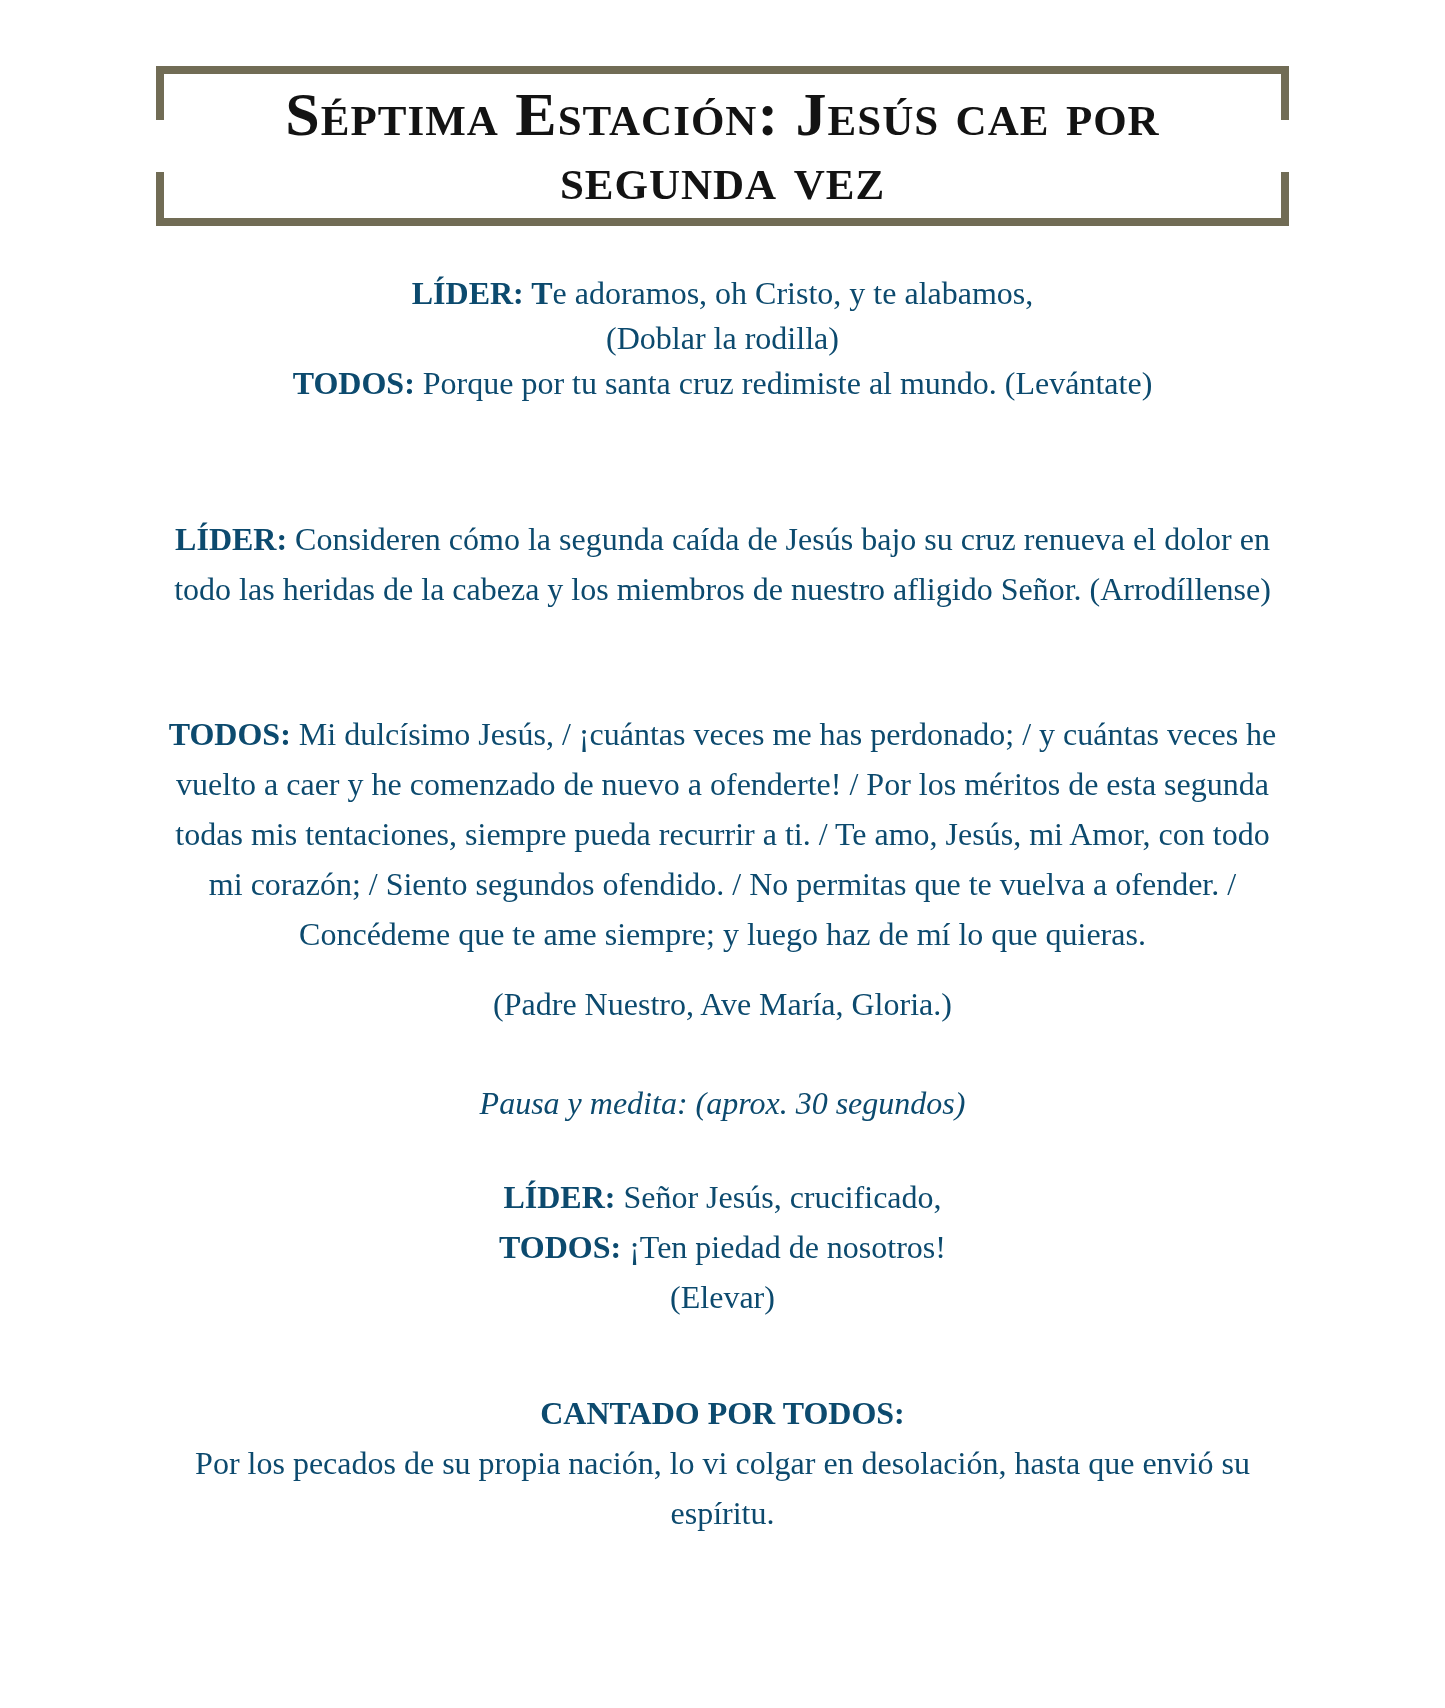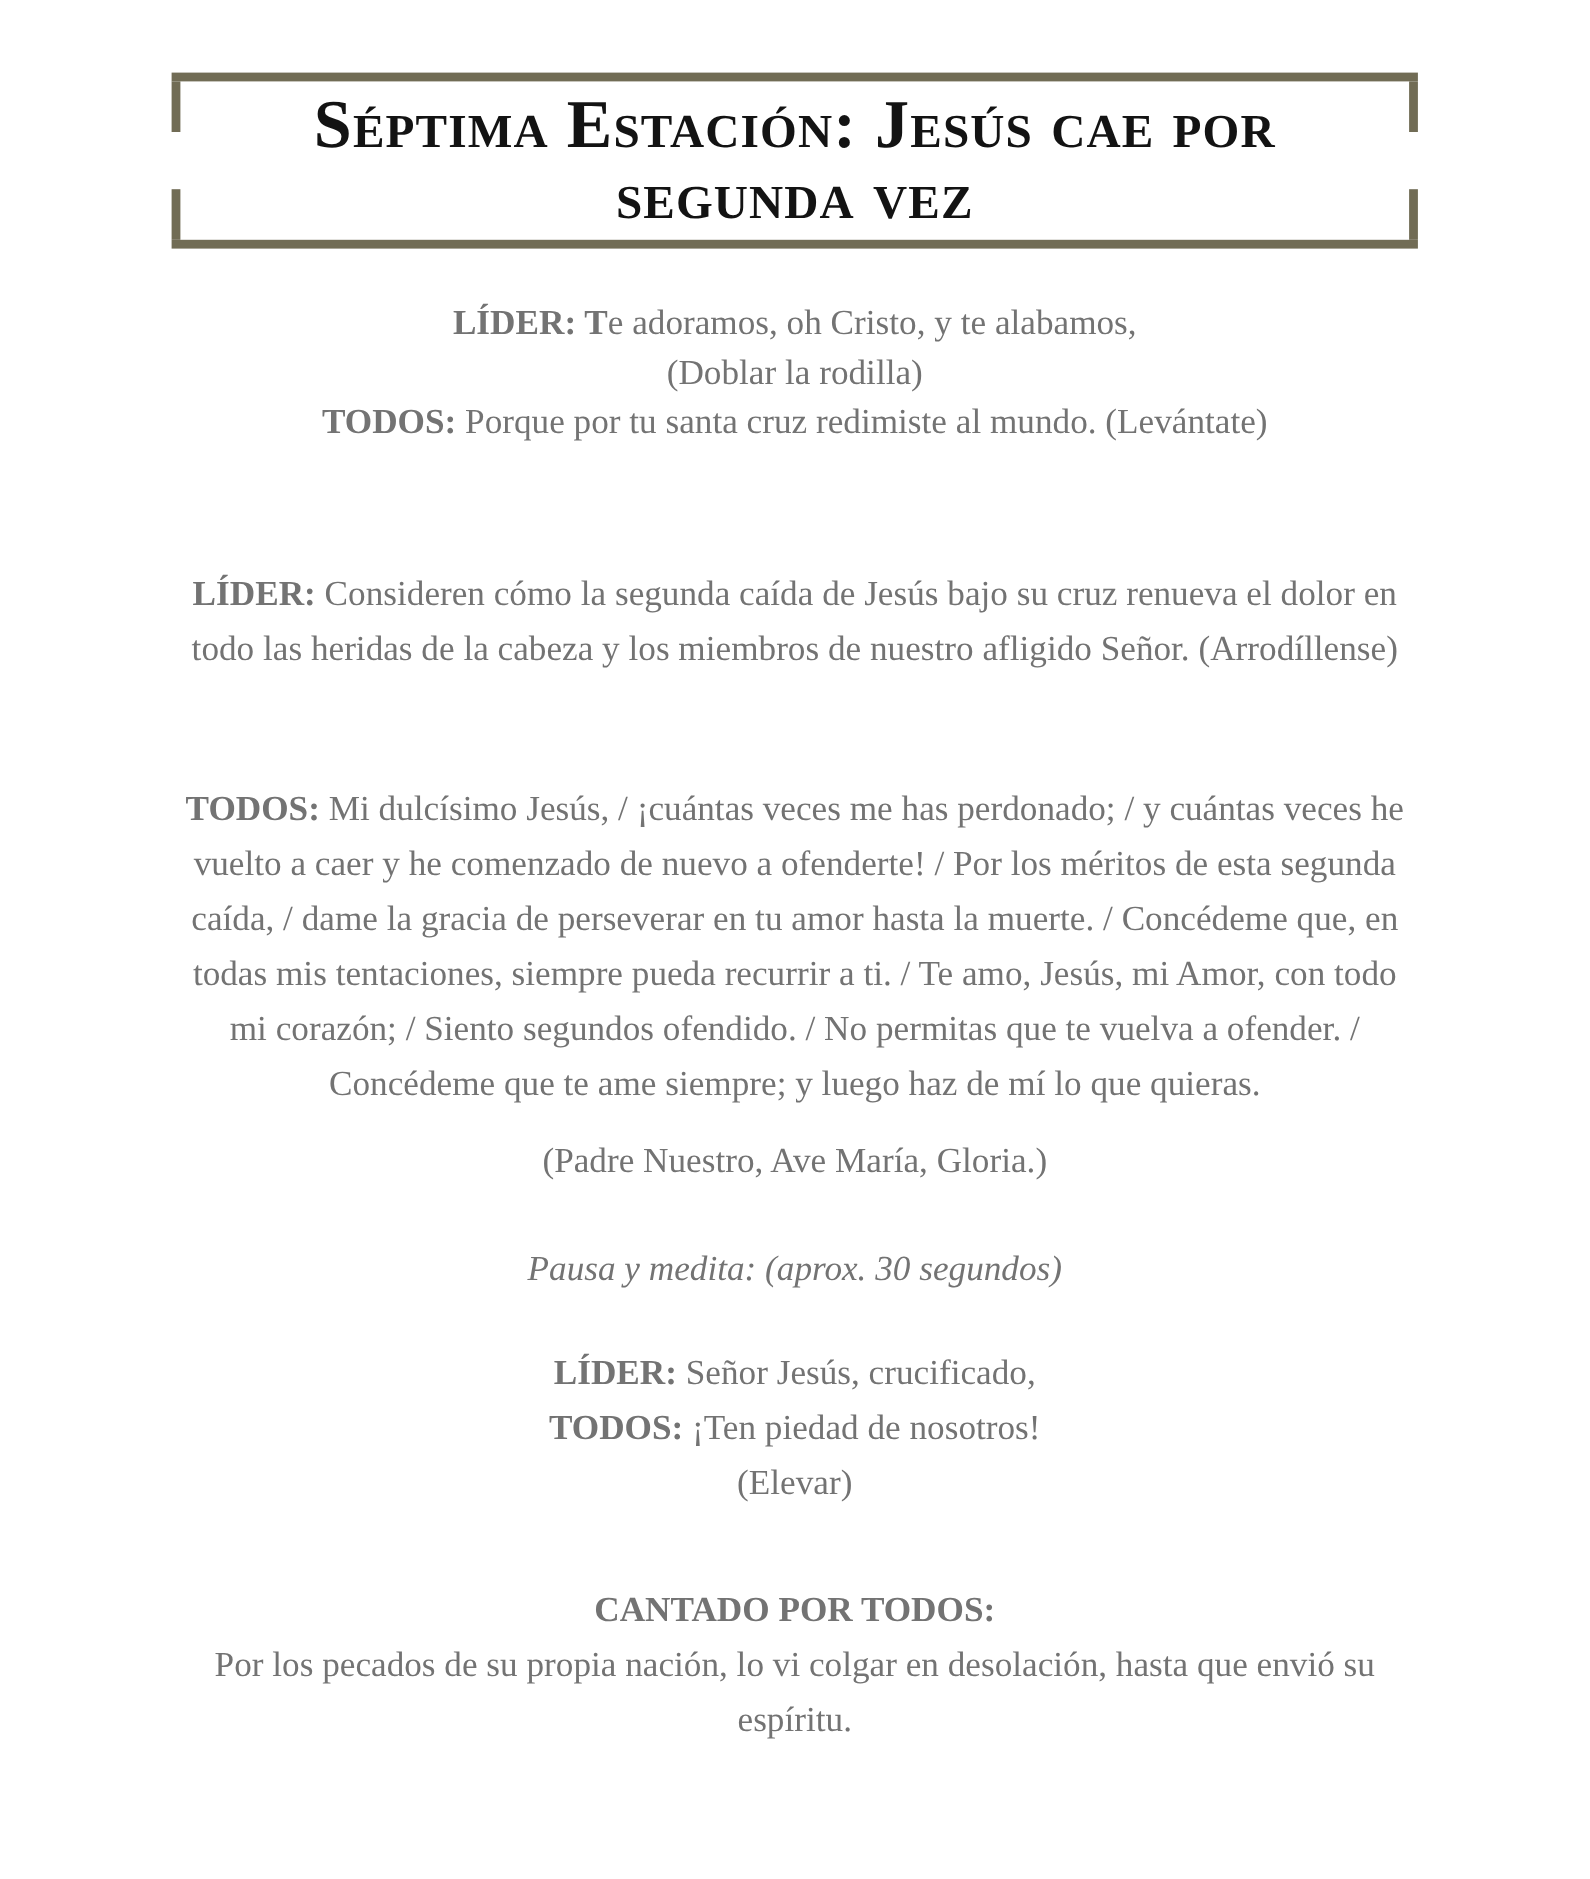--- a/index.html
+++ b/index.html
@@ -43,21 +43,21 @@
     color:#131313;
     white-space:nowrap;
   }
   
   .content{
     width:1340px;
     margin:0 auto;
     text-align:center;
     font-size:32px;
     line-height:50px;
-    color:#737373;
+    color:#0c4a6e;
   }
   .content p{margin:0;white-space:nowrap;}
   strong{font-weight:bold;}
   .opening{margin-top:45px;line-height:45px;}
   .meditation{margin-top:108px;}
   .prayer{margin-top:95px;}
   .devotion-prayers{margin-top:20px;}
   .devotion-pause{margin-top:49px;font-style:italic;}
   .versicle{margin-top:44px;}
   .hymn{margin-top:66px;}
@@ -85,21 +85,20 @@
     </section>
 
     <section class="meditation">
       <p><strong>LÍDER:</strong><span> Consideren cómo la segunda caída de Jesús bajo su cruz renueva el dolor en</span></p>
       <p>todo las heridas de la cabeza y los miembros de nuestro afligido Señor. (Arrodíllense)</p>
     </section>
 
     <section class="prayer">
       <p><strong>TODOS:</strong><span> Mi dulcísimo Jesús, / ¡cuántas veces me has perdonado; / y cuántas veces he</span></p>
       <p>vuelto a caer y he comenzado de nuevo a ofenderte! / Por los méritos de esta segunda</p>
-      <p>caída, / dame la gracia de perseverar en tu amor hasta la muerte. / Concédeme que, en</p>
       <p>todas mis tentaciones, siempre pueda recurrir a ti. / Te amo, Jesús, mi Amor, con todo</p>
       <p>mi corazón; / Siento segundos ofendido. / No permitas que te vuelva a ofender. /</p>
       <p>Concédeme que te ame siempre; y luego haz de mí lo que quieras.</p>
     </section>
 
     <section class="devotion-prayers">
       <p>(Padre Nuestro, Ave María, Gloria.)</p>
     </section>
     <section class="devotion-pause">
       <p>Pausa y medita: (aprox. 30 segundos)</p>

